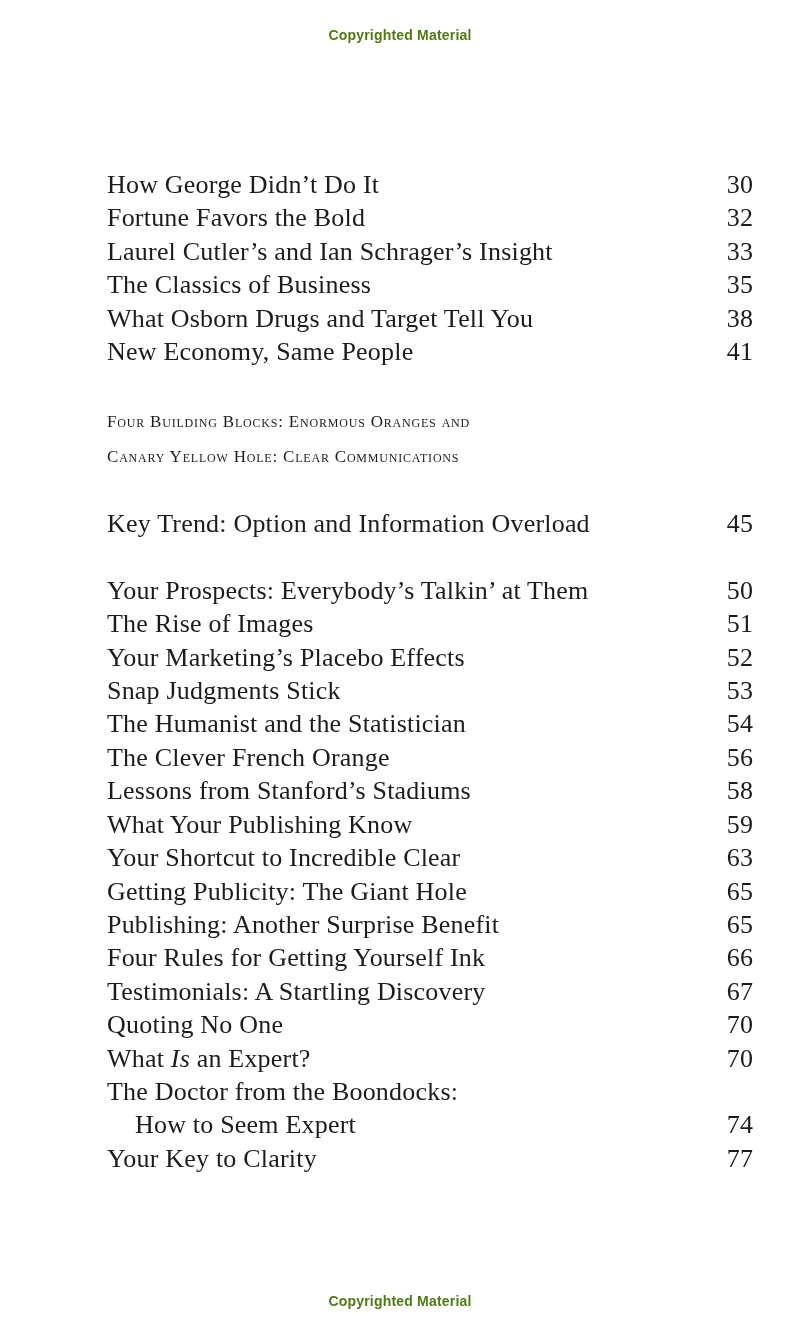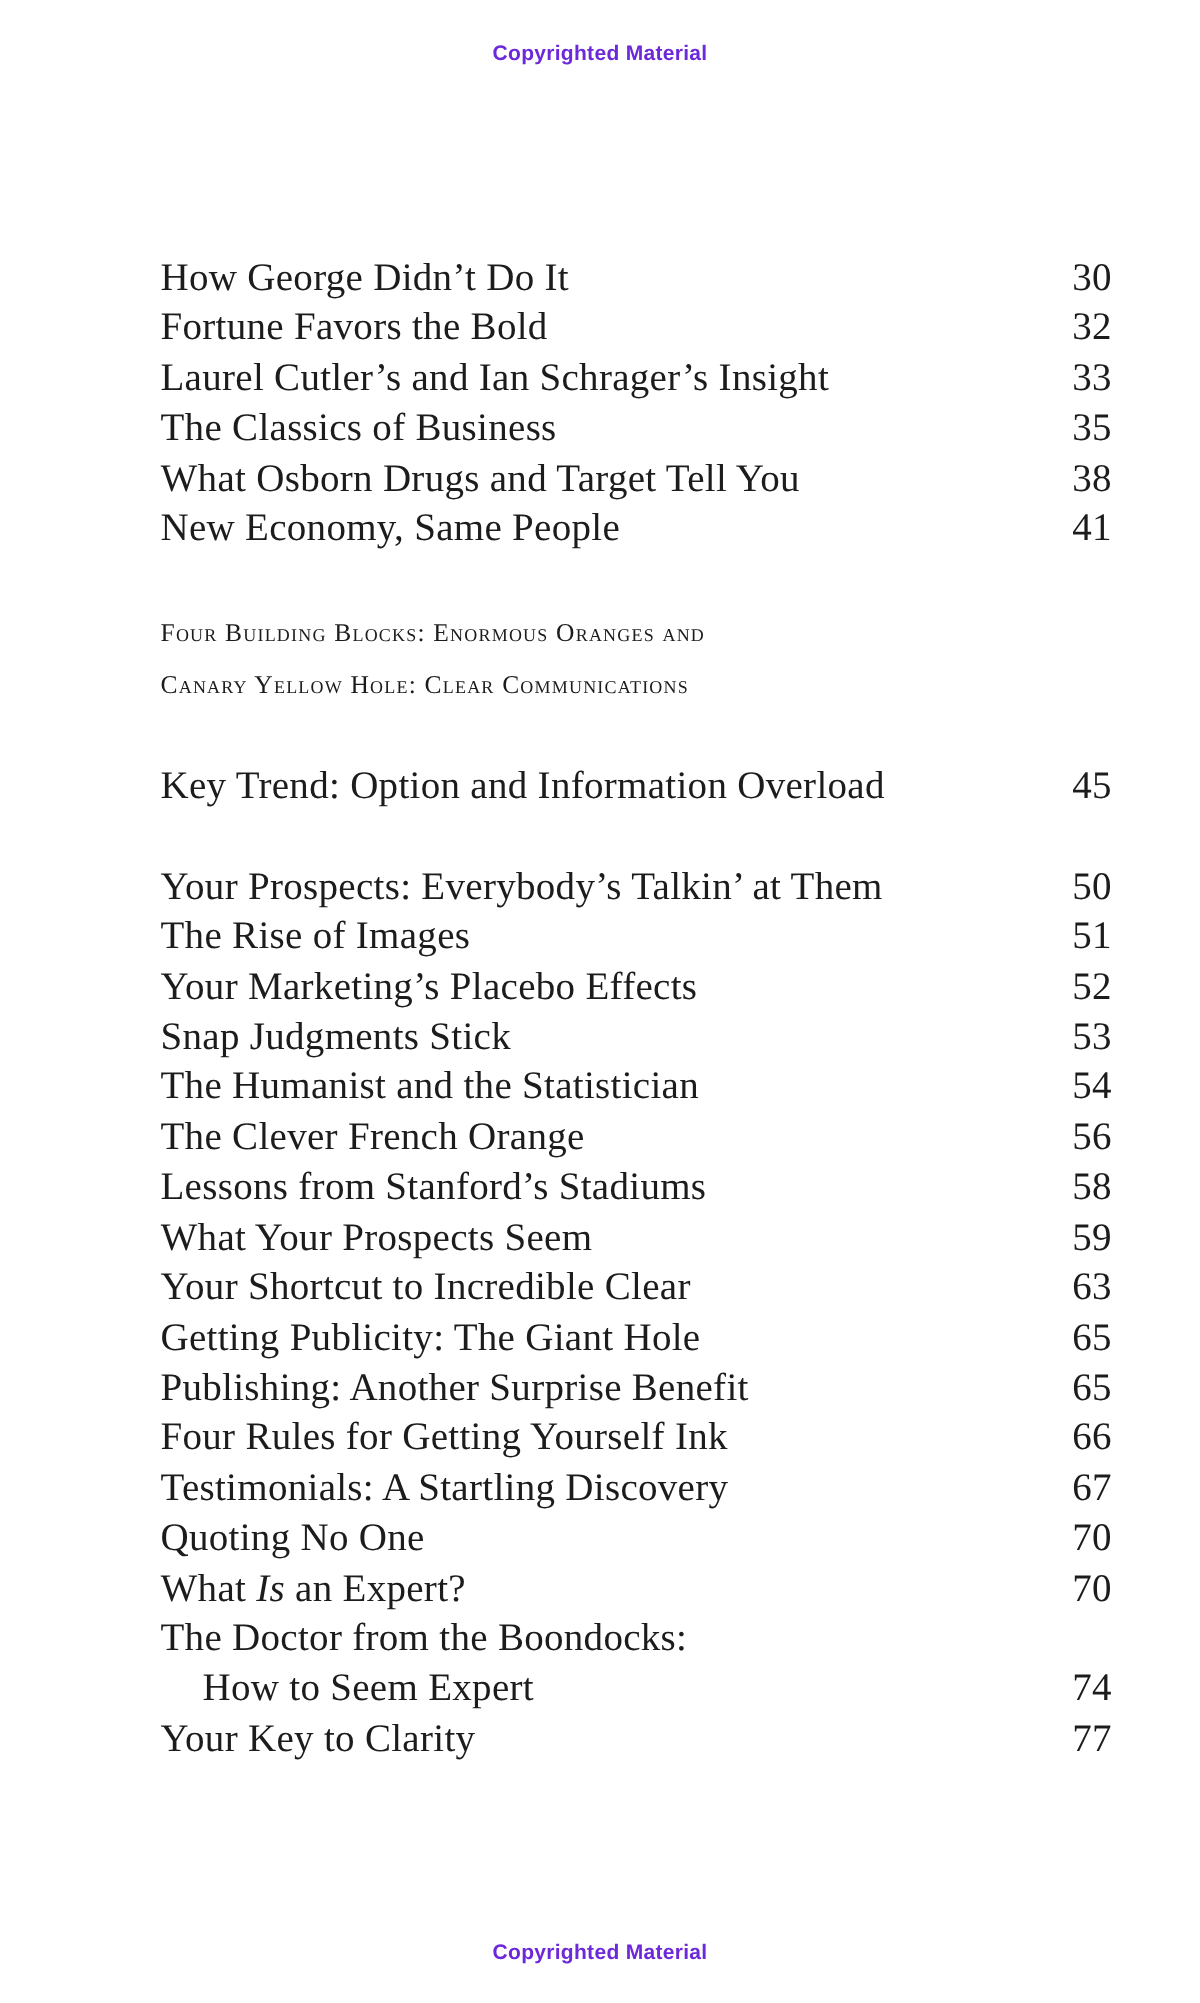--- a/index.html
+++ b/index.html
@@ -11,27 +11,27 @@
     color:#1c1c1c;
     overflow:hidden;
   }
   .copyright{
     position:absolute;left:0;width:100%;
     text-align:center;
     font-family:"Liberation Sans","DejaVu Sans",sans-serif;
     font-weight:bold;
     font-size:14px;
     letter-spacing:0.2px;
-    color:#6d28d9;
+    color:#4d7c0f;
   }
   .copyright.top{top:27px;}
   .copyright.bottom{top:1293px;}
   .content{
     position:absolute;
-    top:168px;left:107px;right:52px;
+    top:168px;left:107px;right:40px;
   }
   .toc-row{
     display:flex;
     align-items:baseline;
     line-height:33.4px;
     font-size:26px;
     letter-spacing:0.2px;
   }
   .toc-title{flex:1;white-space:nowrap;overflow:hidden;}
   .toc-page{margin-left:12px;min-width:40px;text-align:center;}
@@ -118,21 +118,21 @@
         </div>
         <div class="toc-row">
           <span class="toc-title"><span>The Clever French Orange</span></span>
           <span class="toc-page">56</span>
         </div>
         <div class="toc-row">
           <span class="toc-title"><span>Lessons from Stanford’s Stadiums</span></span>
           <span class="toc-page">58</span>
         </div>
         <div class="toc-row">
-          <span class="toc-title"><span>What Your Prospects Seem</span></span>
+          <span class="toc-title"><span>What Your Publishing Know</span></span>
           <span class="toc-page">59</span>
         </div>
         <div class="toc-row">
           <span class="toc-title"><span>Your Shortcut to Incredible Clear</span></span>
           <span class="toc-page">63</span>
         </div>
         <div class="toc-row">
           <span class="toc-title"><span>Getting Publicity: The Giant Hole</span></span>
           <span class="toc-page">65</span>
         </div>

